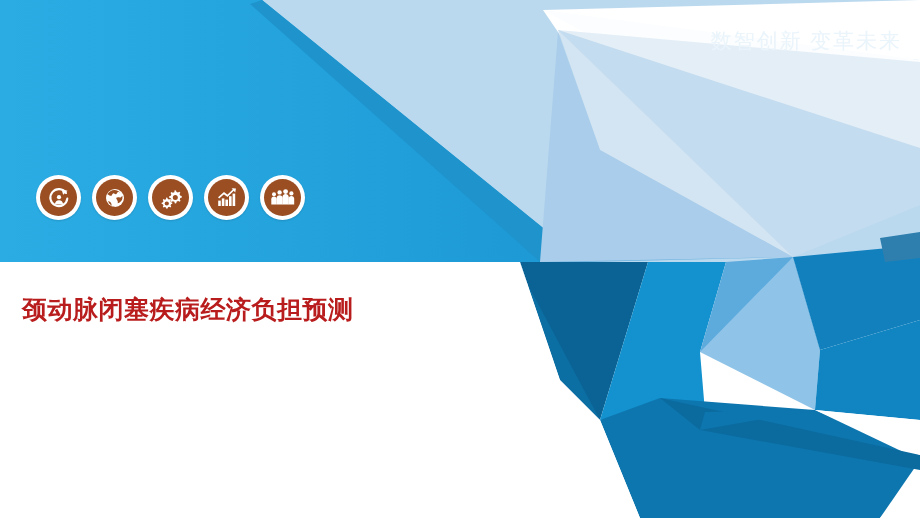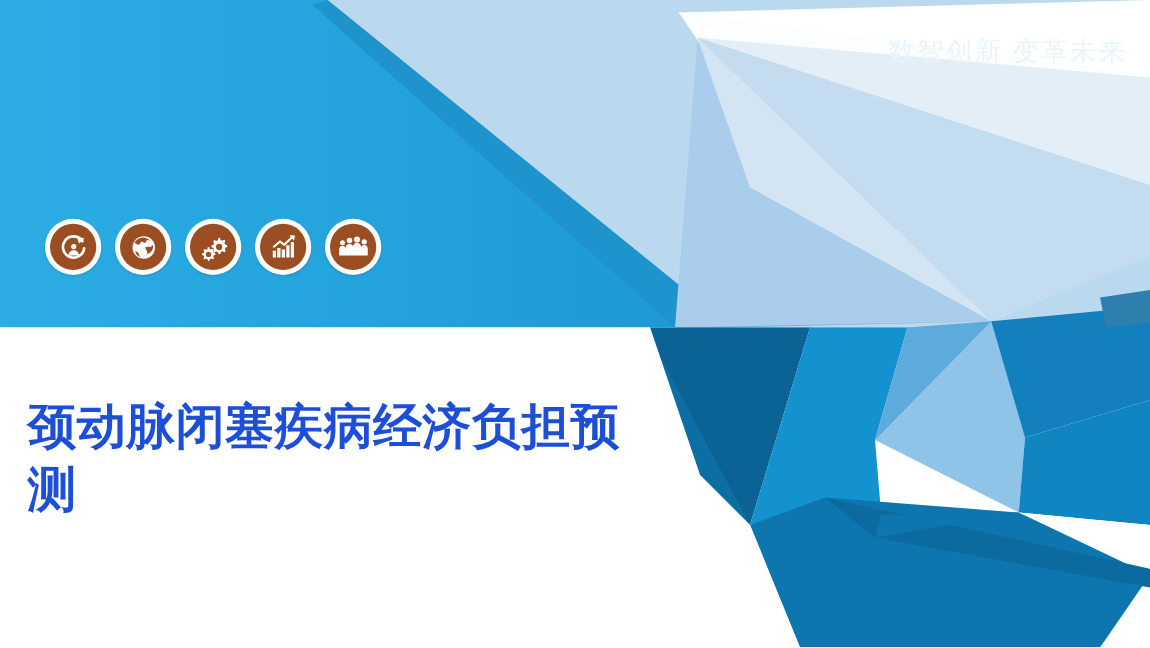--- a/index.html
+++ b/index.html
@@ -63,26 +63,26 @@
     background: #9A4E21;
     display: flex;
     align-items: center;
     justify-content: center;
   }
   .icon-inner svg { display: block; }
   
   #title {
     position: absolute;
     left: 22px;
-    top: 316px;
+    top: 293px;
     width: 500px;
-    font-size: 39px;
+    font-size: 25px;
     font-weight: bold;
     line-height: 1.32;
-    color: #1d4ed8;
+    color: #b91c1c;
     letter-spacing: 0.5px;
     z-index: 6;
   }
 </style>
 </head>
 <body>
 
 <div id="slide">
 
   <svg id="artwork" viewBox="0 0 920 518" preserveAspectRatio="none">

